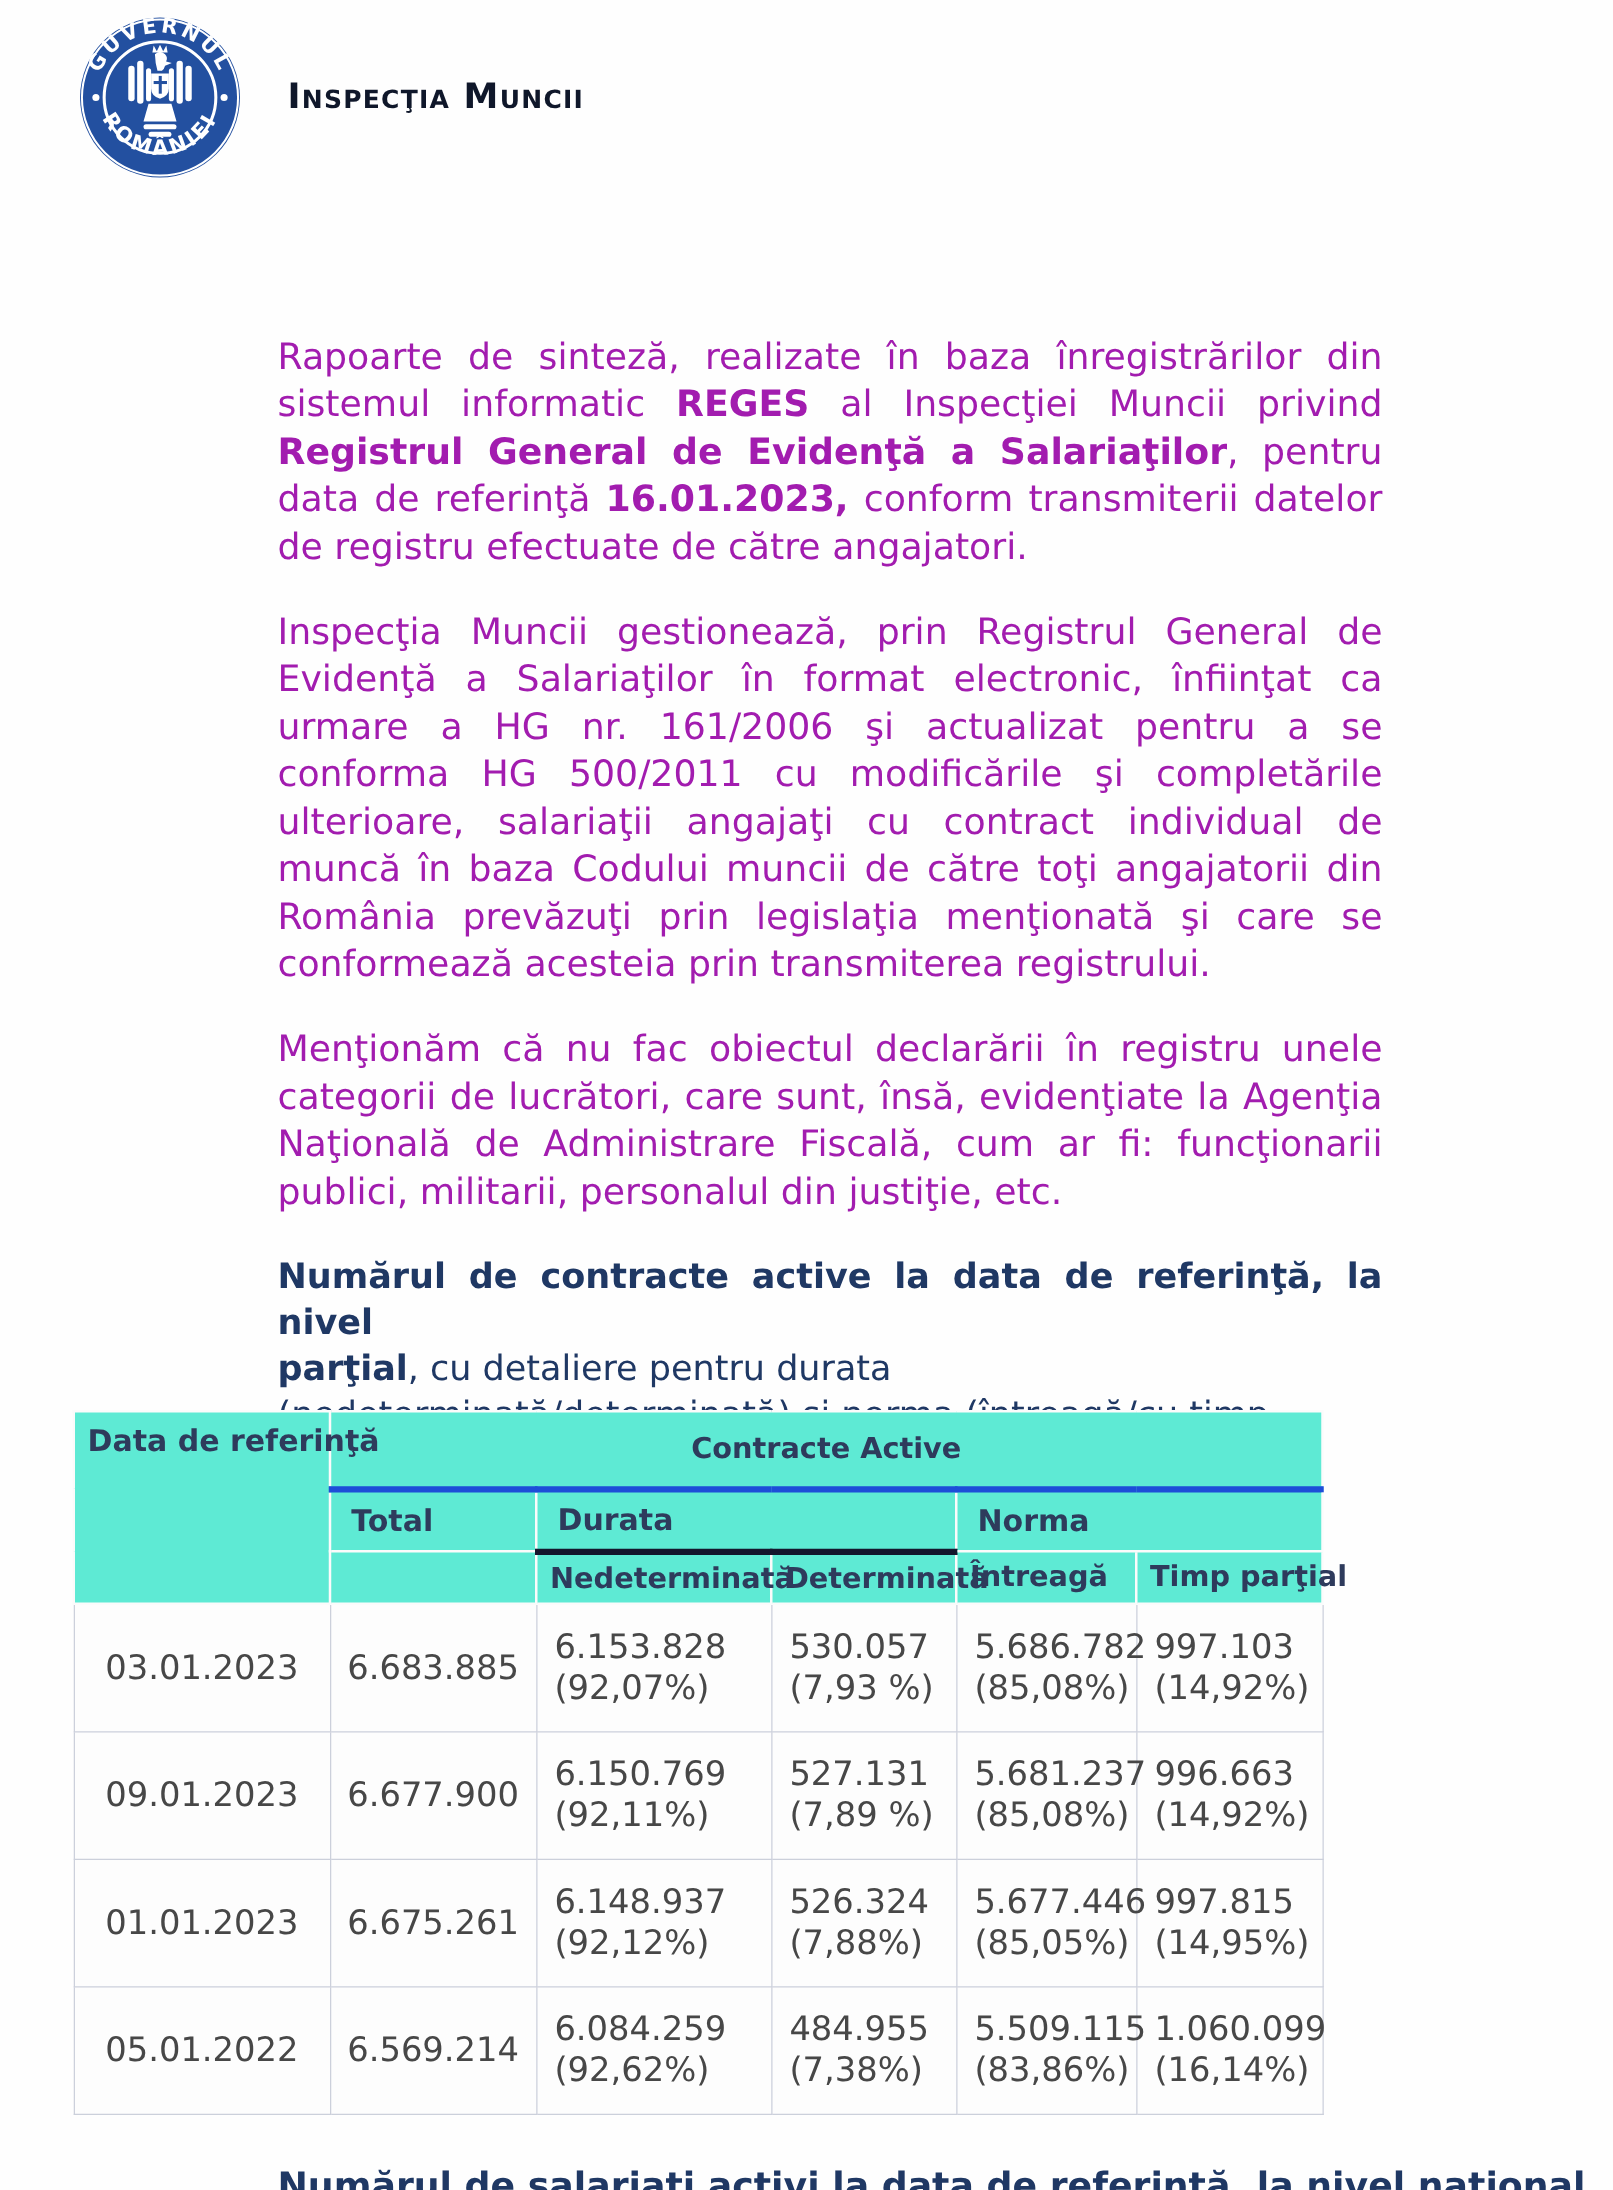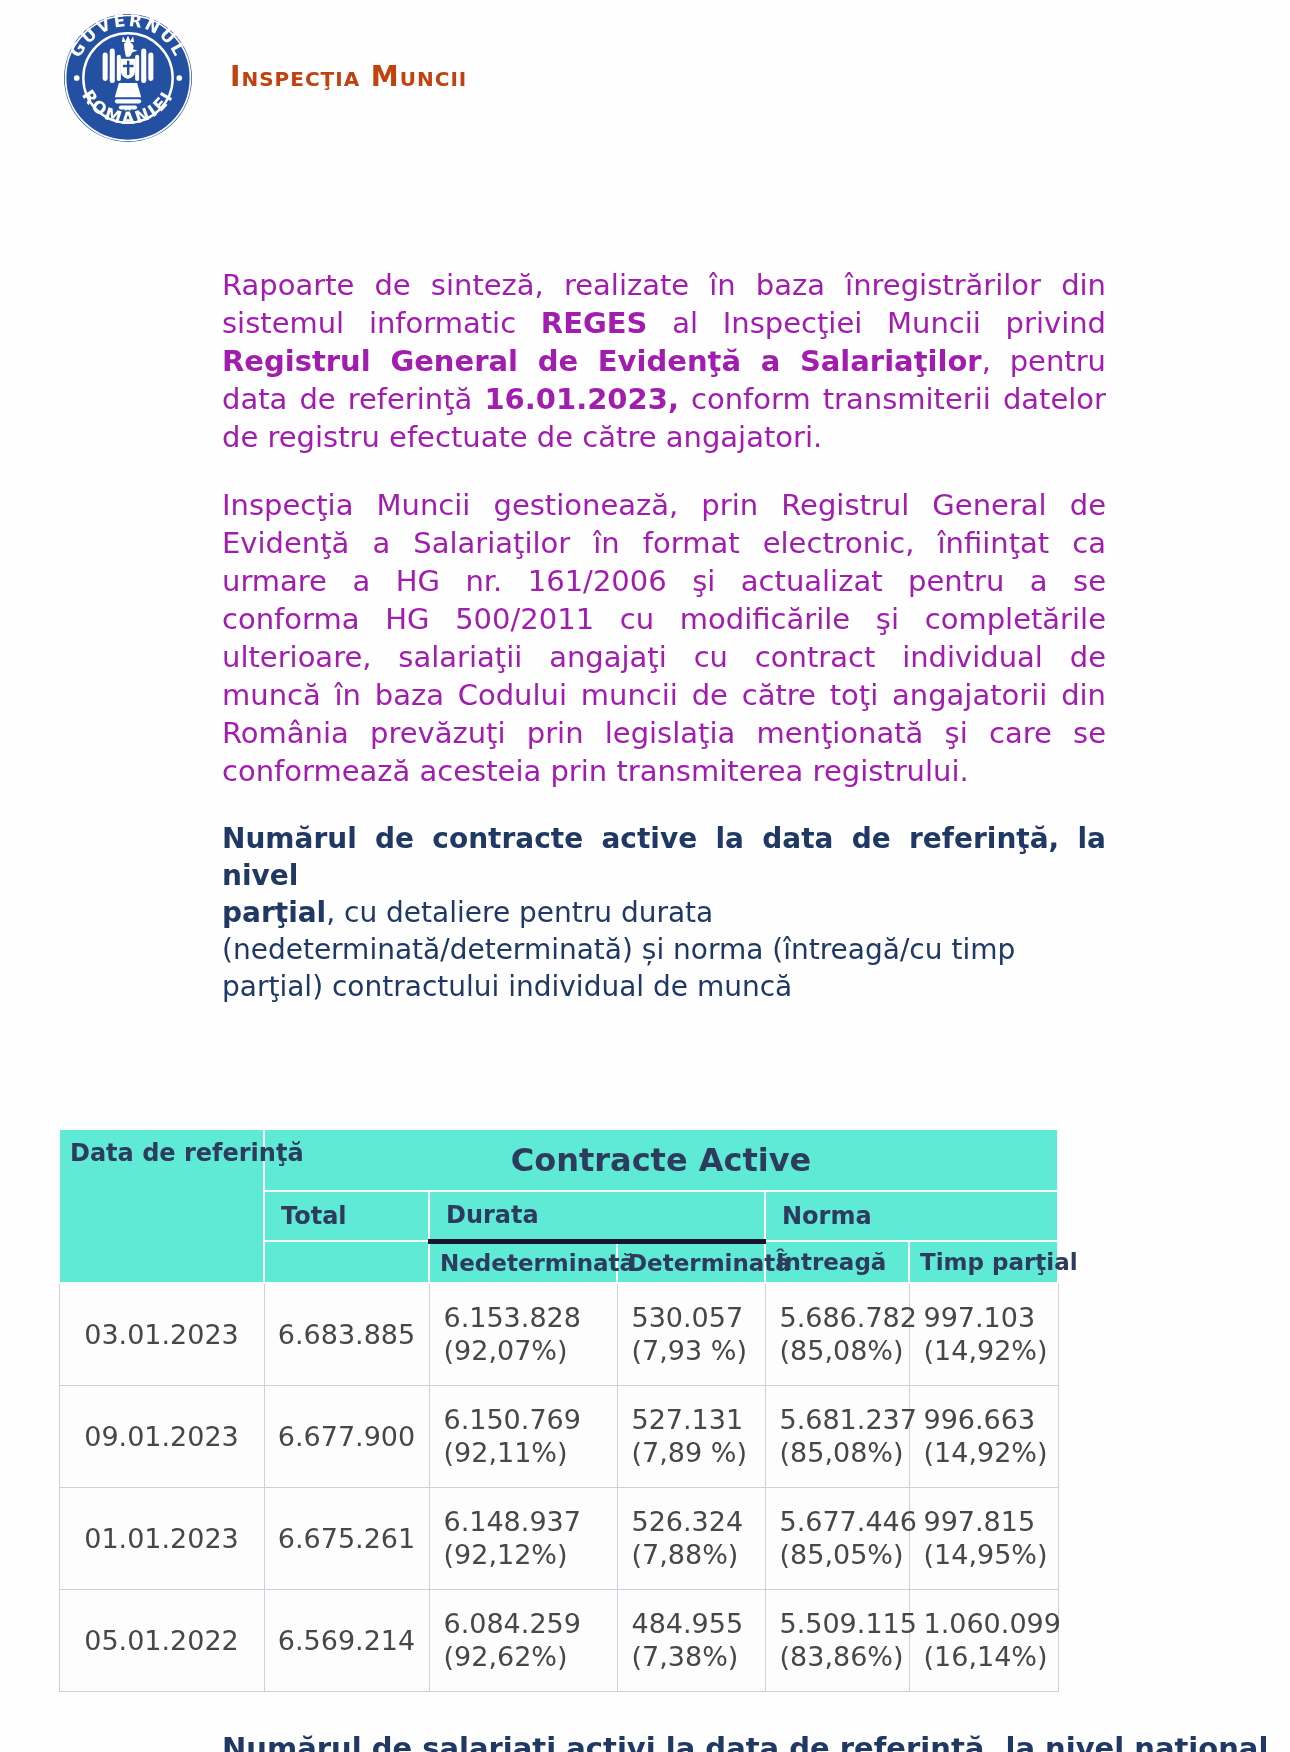--- a/index.html
+++ b/index.html
@@ -6,21 +6,21 @@
   body{
     width:1290px;height:1752px;overflow:hidden;position:relative;
     background:#fefefe;color:#1c1c1c;
     font-family:"DejaVu Sans","Liberation Sans",sans-serif;
   }
   
   .gov-logo{position:absolute;left:62px;top:12px;width:132px;height:132px;}
   .org-wordmark{
     position:absolute;left:230px;top:60px;
     font-variant:small-caps;font-weight:600;font-size:28px;
-    letter-spacing:1px;color:#c2410c;white-space:nowrap;
+    letter-spacing:1px;color:#0f172a;white-space:nowrap;
   }
   
   .content{position:absolute;left:222px;top:266px;width:884px;}
   p.doc-para{
     font-size:29px;line-height:38px;text-align:justify;
     margin:0 0 30px 0;color:#a21caf;
   }
   p.doc-para .b{font-weight:bold;}
   
   .section-heading{font-size:28px;line-height:37px;color:#1f3864;margin-top:2px;}
@@ -29,21 +29,21 @@
   .section-heading .b{font-weight:bold;}
   
   .table-wrap{position:absolute;left:58px;top:1128px;width:999px;}
   table.reges{border-collapse:collapse;width:100%;table-layout:fixed;}
   table.reges th,table.reges td{box-sizing:border-box;}
   th.hdr{
     background:#5eead4;color:#2e3b5c;font-weight:bold;font-size:23px;
     border:2px solid #fbfbfb;padding:4px 8px;white-space:nowrap;
   }
   th.corner{vertical-align:top;text-align:left;font-size:24px;line-height:30px;padding:8px 10px;}
-  th.group{height:62px;text-align:center;font-size:32px;border-bottom:1px solid #1d4ed8;}
+  th.group{height:62px;text-align:center;font-size:23px;border-bottom:5px solid #1d4ed8;}
   th.colhead{height:50px;text-align:left;padding-left:16px;font-size:24px;vertical-align:middle;}
   th.durata{border-bottom:5px solid #14162d;}
   th.sub{height:42px;text-align:left;padding-left:10px;vertical-align:middle;}
   th.subempty{height:42px;}
   td.body{
     background:#fdfdfd;color:#474747;font-size:27px;line-height:33px;
     border:1px solid #ccd0db;height:102px;vertical-align:middle;
   }
   td.c{text-align:center;}
   td.l{text-align:left;padding-left:14px;}
@@ -92,20 +92,21 @@
     </g>
   </svg>
 </div>
 
 <div class="org-wordmark">Inspecţia Muncii</div>
 
 <div class="content">
   <div id="paras">
       <p class="doc-para"><span>Rapoarte de sinteză, realizate în baza înregistrărilor din sistemul informatic </span><span class="b">REGES</span><span> al Inspecţiei Muncii privind </span><span class="b">Registrul General de Evidenţă a Salariaţilor</span><span>, pentru data de referinţă </span><span class="b">16.01.2023,</span><span> conform transmiterii datelor de registru efectuate de către angajatori.</span></p>
       <p class="doc-para"><span>Inspecţia Muncii gestionează, prin Registrul General de Evidenţă a Salariaţilor în format electronic, înfiinţat ca urmare a HG nr. 161/2006 şi actualizat pentru a se conforma HG 500/2011 cu modificările şi completările ulterioare, salariaţii angajaţi cu contract individual de muncă în baza Codului muncii de către toţi angajatorii din România prevăzuţi prin legislaţia menţionată şi care se conformează acesteia prin transmiterea registrului.</span></p>
+      <p class="doc-para"><span>Menţionăm că nu fac obiectul declarării în registru unele categorii de lucrători, care sunt, însă, evidenţiate la Agenţia Naţională de Administrare Fiscală, cum ar fi: funcţionarii publici, militarii, personalul din justiţie, etc.</span></p>
     </div>
   <div id="section-heading" class="section-heading">
       <span class="hl justify"><span class="b">Numărul de contracte active la data de referinţă, la nivel</span></span>
       <span class="hl"><span class="b">parţial</span><span>, cu detaliere pentru durata</span></span>
       <span class="hl"><span>(nedeterminată/determinată) și norma (întreagă/cu timp</span></span>
       <span class="hl"><span>parţial) contractului individual de muncă</span></span>
     </div>
 </div>
 
 <div class="table-wrap">

